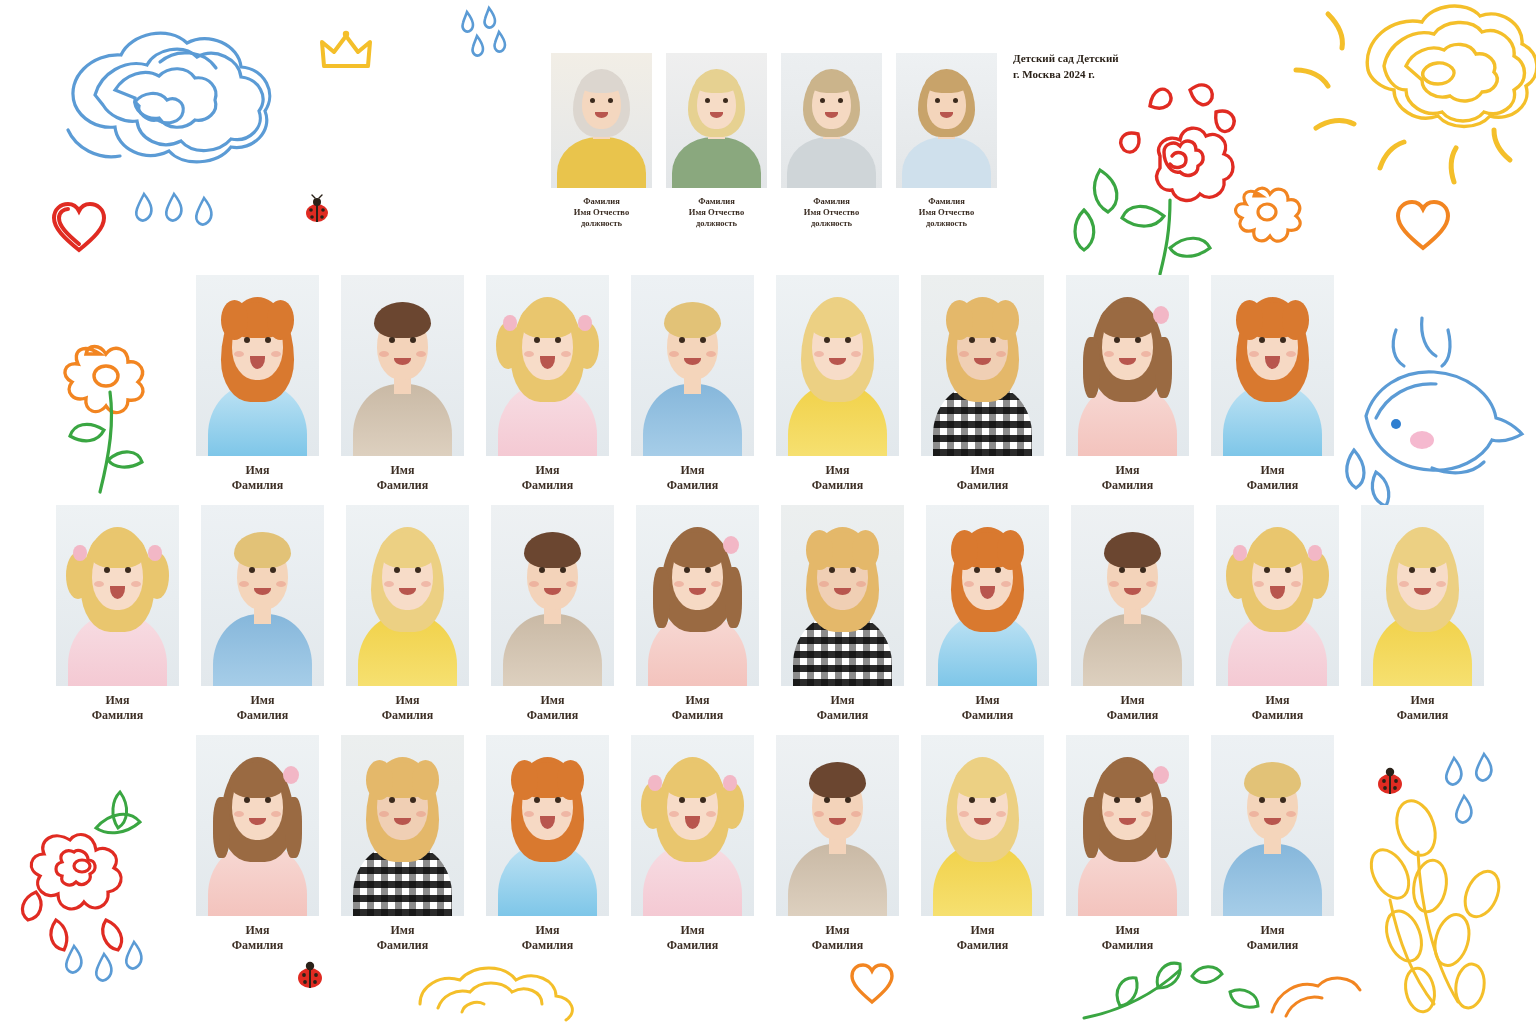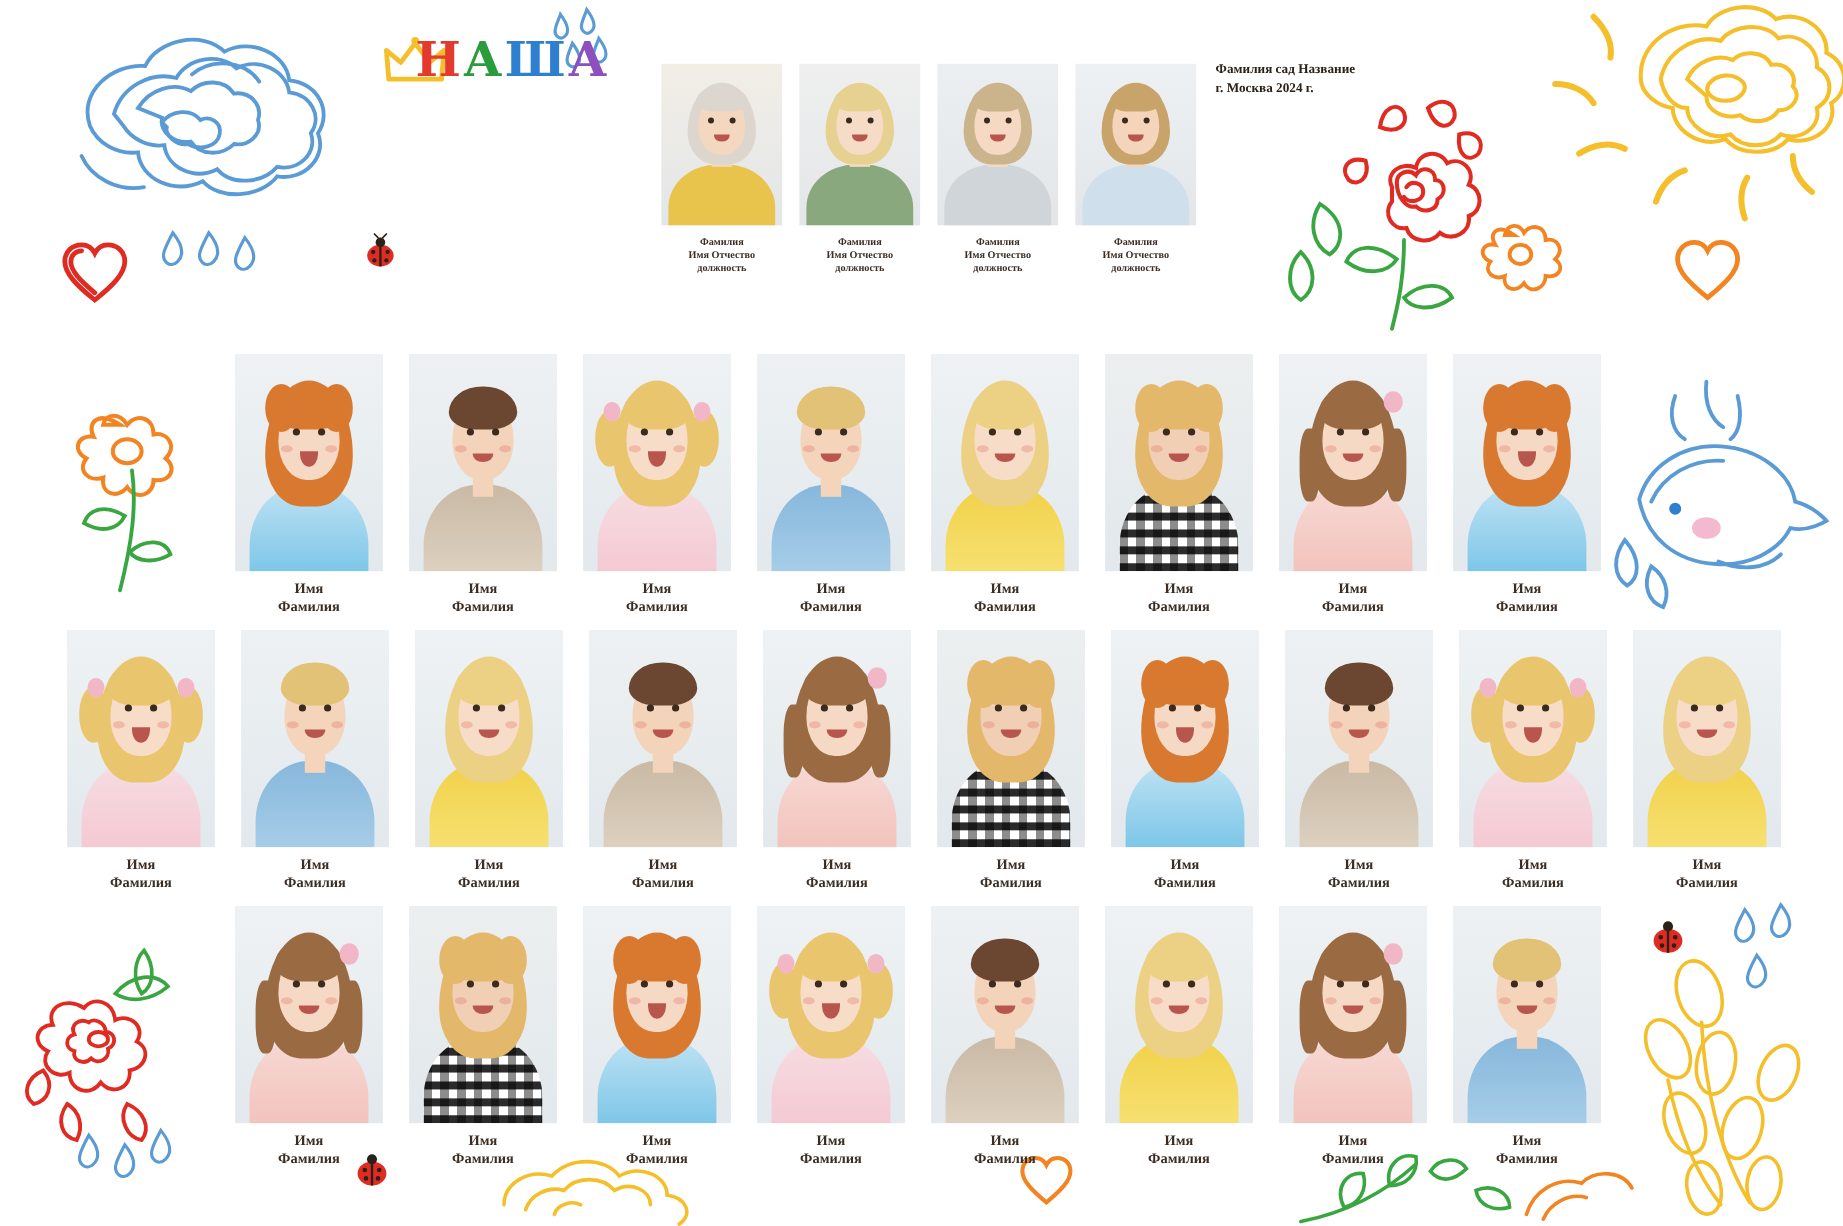--- a/index.html
+++ b/index.html
@@ -30,21 +30,21 @@
   .staff-caption{margin-top:8px;text-align:center;font-size:8.5px;line-height:11px;color:#3b2d23;font-weight:bold;font-family:"Liberation Serif",serif;}
 
   
   #kindergarten-info{position:absolute;left:1013px;top:50px;font-size:11px;line-height:16px;color:#2a2118;font-weight:bold;}
 
   
   .kid-row{position:absolute;display:flex;}
   #kid-row-1{left:196px;top:275px;gap:22px;}
   #kid-row-2{left:56px;top:505px;gap:22px;}
   #kid-row-3{left:196px;top:735px;gap:22px;}
-  .kid-card{width:123px;margin-top:20px;}
+  .kid-card{width:123px;}
   .kid-photo{width:123px;height:181px;display:block;position:relative;overflow:hidden;background:#e9eef2;}
   .kid-caption{margin-top:7px;text-align:center;font-size:12px;line-height:15px;color:#3b2d23;font-weight:bold;}
 
   
   .ph{position:absolute;inset:0;}
   .bg{position:absolute;inset:0;}
   .head{position:absolute;border-radius:50% 50% 46% 46%/55% 55% 45% 45%;}
   .hair{position:absolute;border-radius:50% 50% 40% 40%/60% 60% 40% 40%;}
   .body{position:absolute;border-radius:46% 46% 0 0/70% 70% 0 0;}
   .eye{position:absolute;width:6px;height:6px;border-radius:50%;background:#3b2a1d;}
@@ -320,27 +320,24 @@
 <div class="doodle" style="left:1266px;top:960px;">
   <svg width="130" height="62" viewBox="0 0 130 62">
     <g fill="none" stroke="#f28521" stroke-width="3" stroke-linecap="round">
       <path d="M6 52c6-20 26-32 46-26 12-12 34-10 42 4"></path>
       <path d="M20 56c6-14 22-22 36-18"></path>
     </g>
   </svg>
 </div>
 
 <div id="title-block">
-  <div class="title-line" id="title-1">
-    <span class="l-red">Н</span><span class="l-grn">А</span><span class="l-blu">Ш</span><span class="l-pur">А</span>
-  </div>
 </div>
 
 <div id="kindergarten-info">
-  <div>Фамилия сад Название</div>
+  <div>Детский сад Детский</div>
   <div>г. Москва 2024 г.</div>
 </div>
 
 <div id="staff-row">
     <div class="staff-card">
       <div class="staff-photo">
         <div class="ph">
           <div class="bg" style="background:linear-gradient(180deg, #f2eee6, #e3e6e8);"></div>
      <div class="body" style="left:6%;right:6%;bottom:0;height:38%;background:#e9c44c;"></div>
      <div style="position:absolute;left:42%;width:16%;top:48%;height:16%;background:#f4d7bf;"></div>

